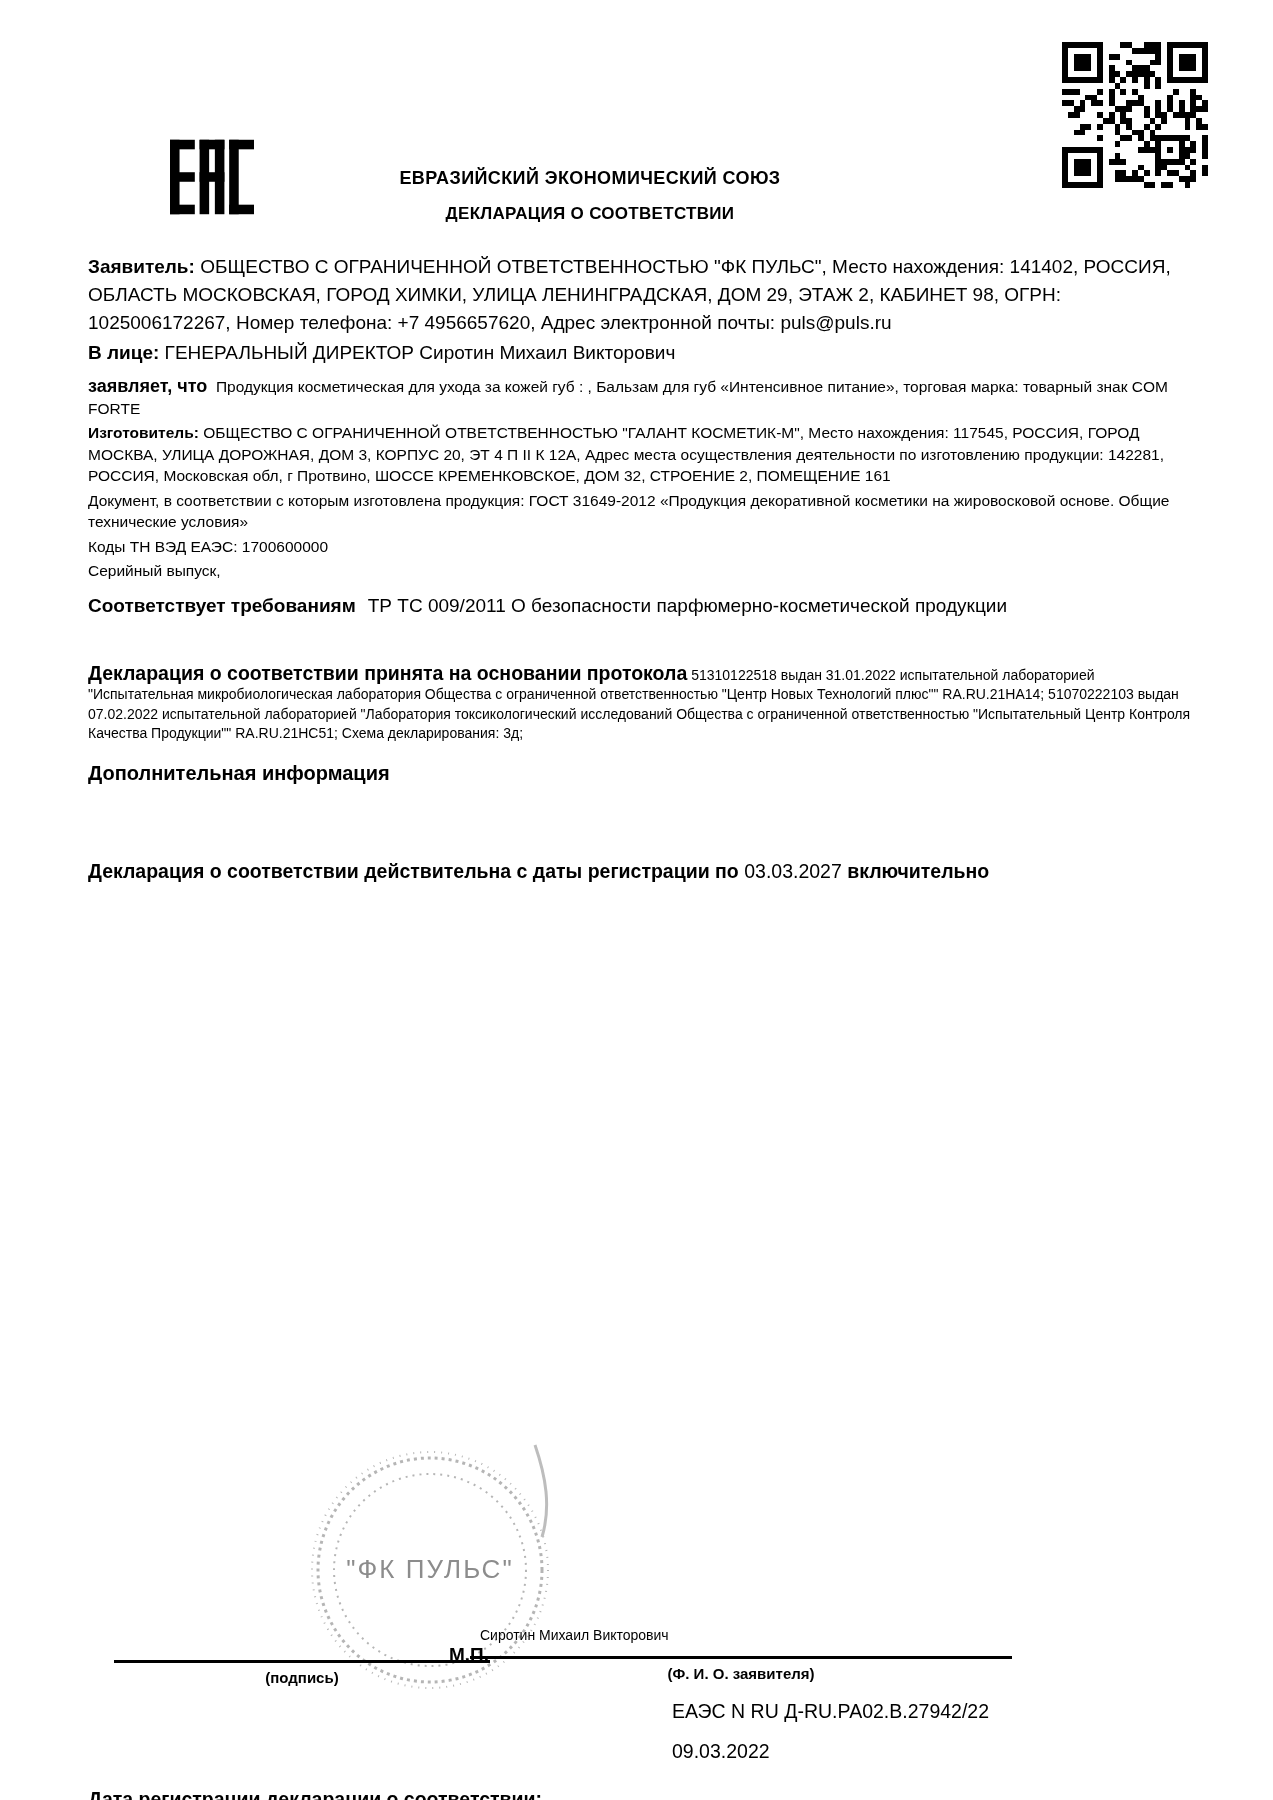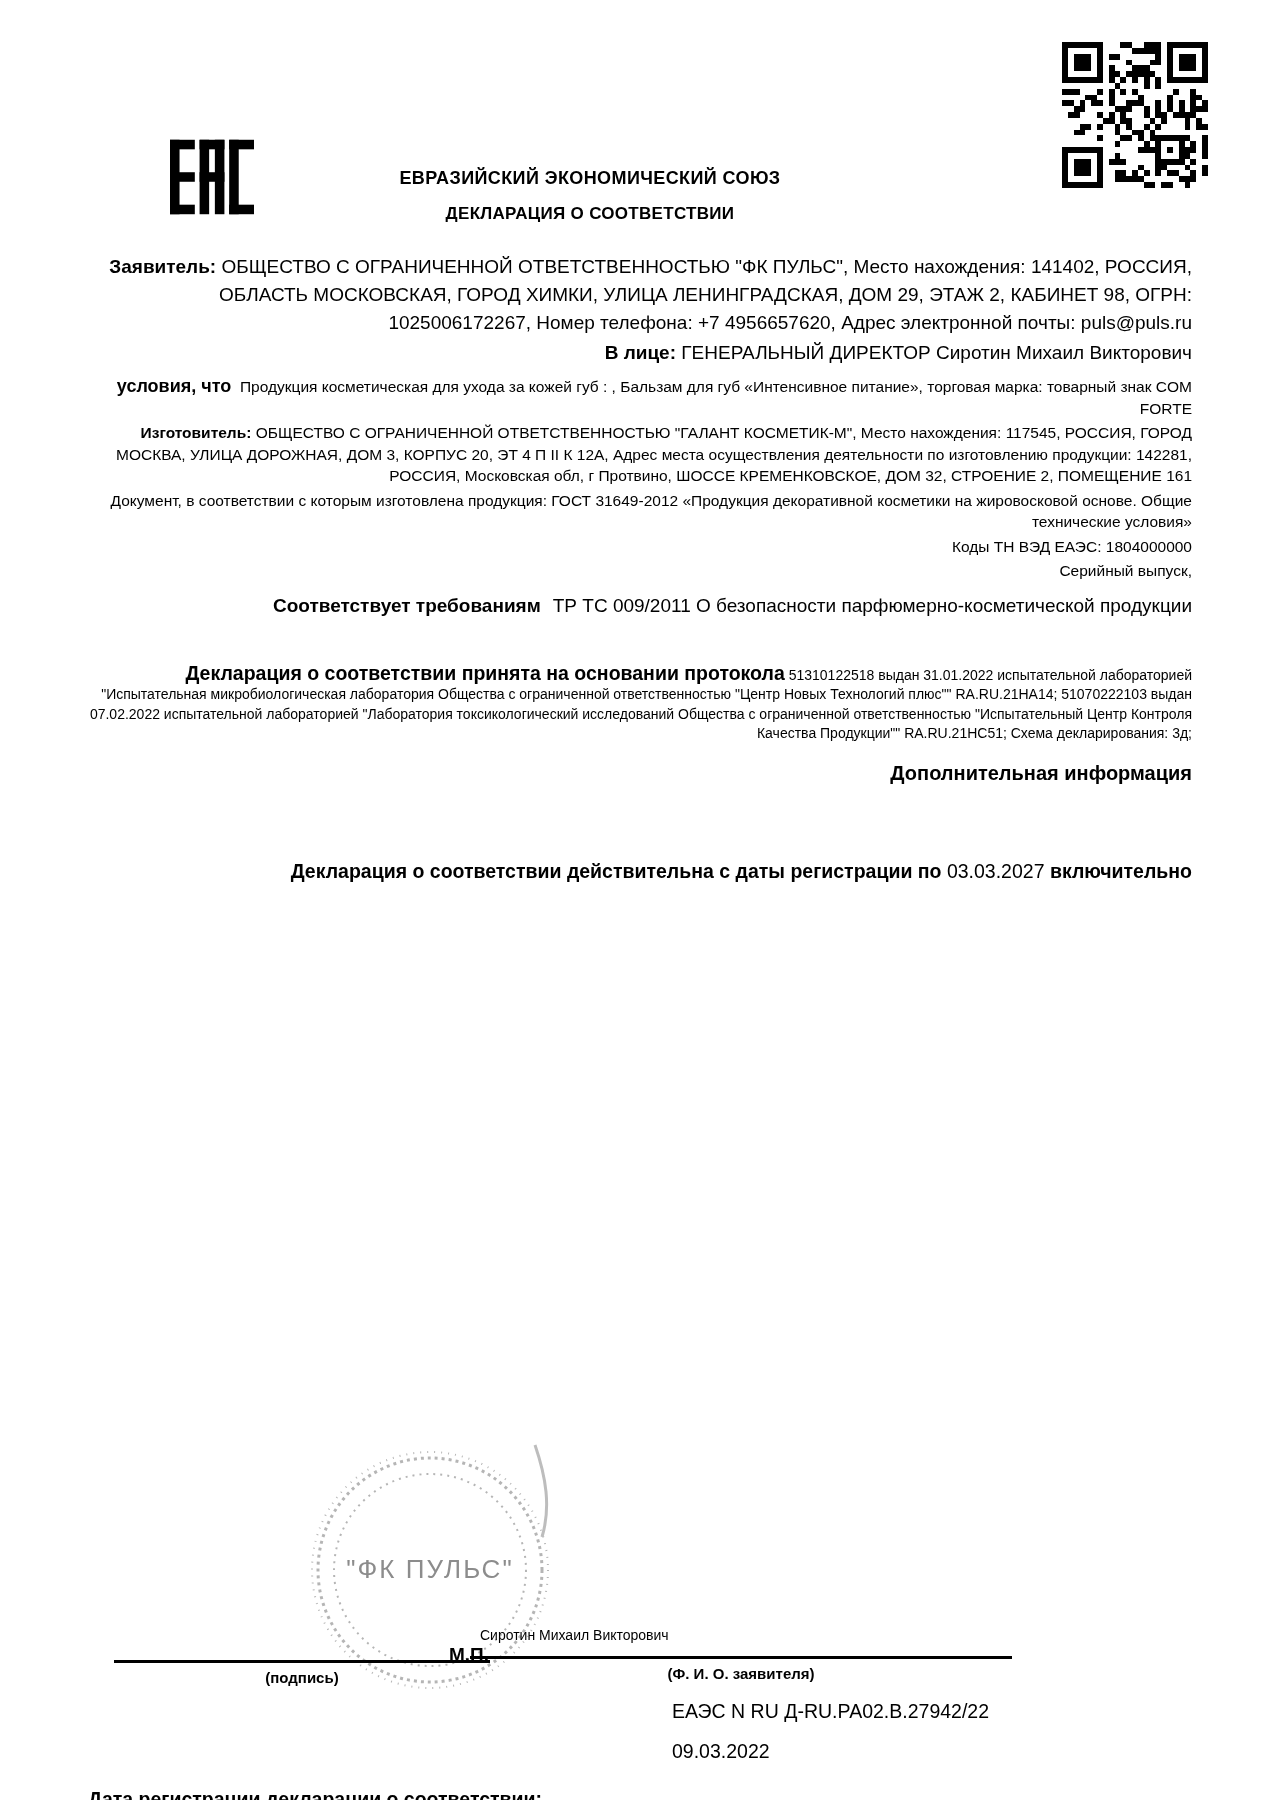--- a/index.html
+++ b/index.html
@@ -8,21 +8,21 @@
 
   
   .eac-logo{position:absolute;left:170px;top:138px;width:84px;height:78px;}
   .hdr{position:absolute;left:255px;top:168px;width:670px;text-align:center;}
   .hdr .t1{font-size:18px;font-weight:bold;letter-spacing:.4px;}
   .hdr .t2{font-size:17px;font-weight:bold;margin-top:15px;letter-spacing:.3px;}
   .qr{position:absolute;left:1062px;top:42px;width:146px;height:146px;}
   .qr svg{width:100%;height:100%;shape-rendering:crispEdges;}
 
   
-  .content{position:absolute;left:88px;top:253px;width:1104px;text-align:right;}
+  .content{position:absolute;left:88px;top:253px;width:1104px;}
   .p-lg{font-size:19px;line-height:28px;margin:0;}
   .lbl{font-weight:bold;}
   .p-vlice{margin-top:2px;}
   .block-md{margin-top:9px;font-size:15.5px;line-height:21.5px;}
   .block-md p{margin:0 0 3px 0;}
   .lbl-md{font-weight:bold;font-size:18px;}
   .compliance{margin-top:10px;font-size:19px;line-height:28px;}
   .compliance .val{margin-left:12px;}
   .basis{margin-top:44px;font-size:14px;line-height:19.5px;}
   .basis .lbl-basis{font-weight:bold;font-size:19.5px;}
@@ -360,24 +360,24 @@
     <div class="t2">ДЕКЛАРАЦИЯ О СООТВЕТСТВИИ</div>
   </div>
 
   <div class="content">
 
     <p class="p-lg"><b class="lbl">Заявитель:</b> <span>ОБЩЕСТВО С ОГРАНИЧЕННОЙ ОТВЕТСТВЕННОСТЬЮ "ФК ПУЛЬС", Место нахождения: 141402, РОССИЯ, ОБЛАСТЬ МОСКОВСКАЯ, ГОРОД ХИМКИ, УЛИЦА ЛЕНИНГРАДСКАЯ, ДОМ 29, ЭТАЖ 2, КАБИНЕТ 98, ОГРН: 1025006172267, Номер телефона: +7 4956657620, Адрес электронной почты: puls@puls.ru</span></p>
 
     <p class="p-lg p-vlice"><b class="lbl">В лице:</b> <span>ГЕНЕРАЛЬНЫЙ ДИРЕКТОР Сиротин Михаил Викторович</span></p>
 
     <div class="block-md">
-      <p><b class="lbl-md">условия, что</b>&nbsp; <span>Продукция косметическая для ухода за кожей губ : , Бальзам для губ «Интенсивное питание», торговая марка: товарный знак COM FORTE</span></p>
+      <p><b class="lbl-md">заявляет, что</b>&nbsp; <span>Продукция косметическая для ухода за кожей губ : , Бальзам для губ «Интенсивное питание», торговая марка: товарный знак COM FORTE</span></p>
       <p><b class="lbl">Изготовитель:</b> <span>ОБЩЕСТВО С ОГРАНИЧЕННОЙ ОТВЕТСТВЕННОСТЬЮ "ГАЛАНТ КОСМЕТИК-М", Место нахождения: 117545, РОССИЯ, ГОРОД МОСКВА, УЛИЦА ДОРОЖНАЯ, ДОМ 3, КОРПУС 20, ЭТ 4 П II К 12А, Адрес места осуществления деятельности по изготовлению продукции: 142281, РОССИЯ, Московская обл, г Протвино, ШОССЕ КРЕМЕНКОВСКОЕ, ДОМ 32, СТРОЕНИЕ 2, ПОМЕЩЕНИЕ 161</span></p>
       <p>Документ, в соответствии с которым изготовлена продукция: ГОСТ 31649-2012 «Продукция декоративной косметики на жировосковой основе. Общие технические условия»</p>
-      <p>Коды ТН ВЭД ЕАЭС: 1804000000</p>
+      <p>Коды ТН ВЭД ЕАЭС: 1700600000</p>
       <p>Серийный выпуск,</p>
     </div>
 
     <p class="compliance"><b class="lbl">Соответствует требованиям</b><span class="val">ТР ТС 009/2011 О безопасности парфюмерно-косметической продукции</span></p>
 
     <p class="basis"><b class="lbl-basis">Декларация о соответствии принята на основании протокола</b> <span>51310122518 выдан 31.01.2022 испытательной лабораторией "Испытательная микробиологическая лаборатория Общества с ограниченной ответственностью "Центр Новых Технологий плюс"" RA.RU.21НА14; 51070222103 выдан 07.02.2022 испытательной лабораторией "Лаборатория токсикологический исследований Общества с ограниченной ответственностью "Испытательный Центр Контроля Качества Продукции"" RA.RU.21НС51; Схема декларирования: 3д;</span></p>
 
     <p class="addinfo">Дополнительная информация</p>
 
     <p class="validity"><span>Декларация о соответствии действительна с даты регистрации по</span> <span class="date">03.03.2027</span> <span>включительно</span></p>

